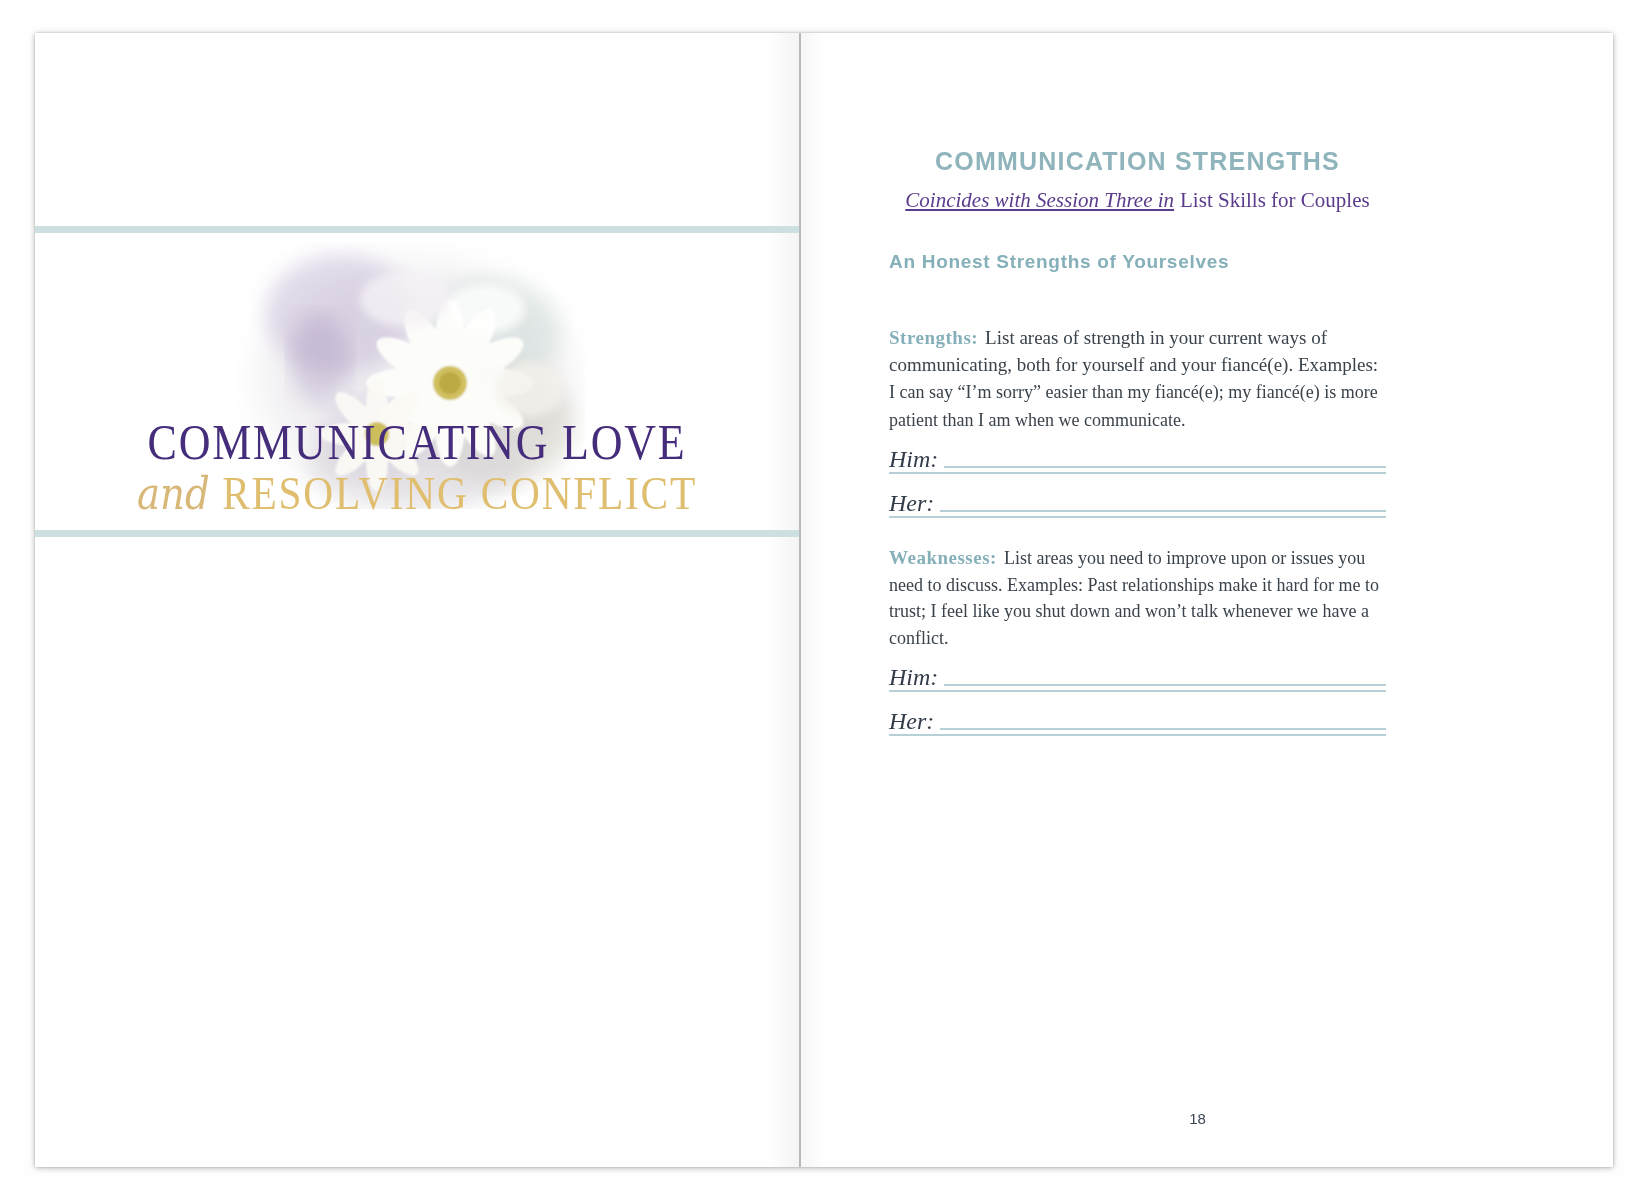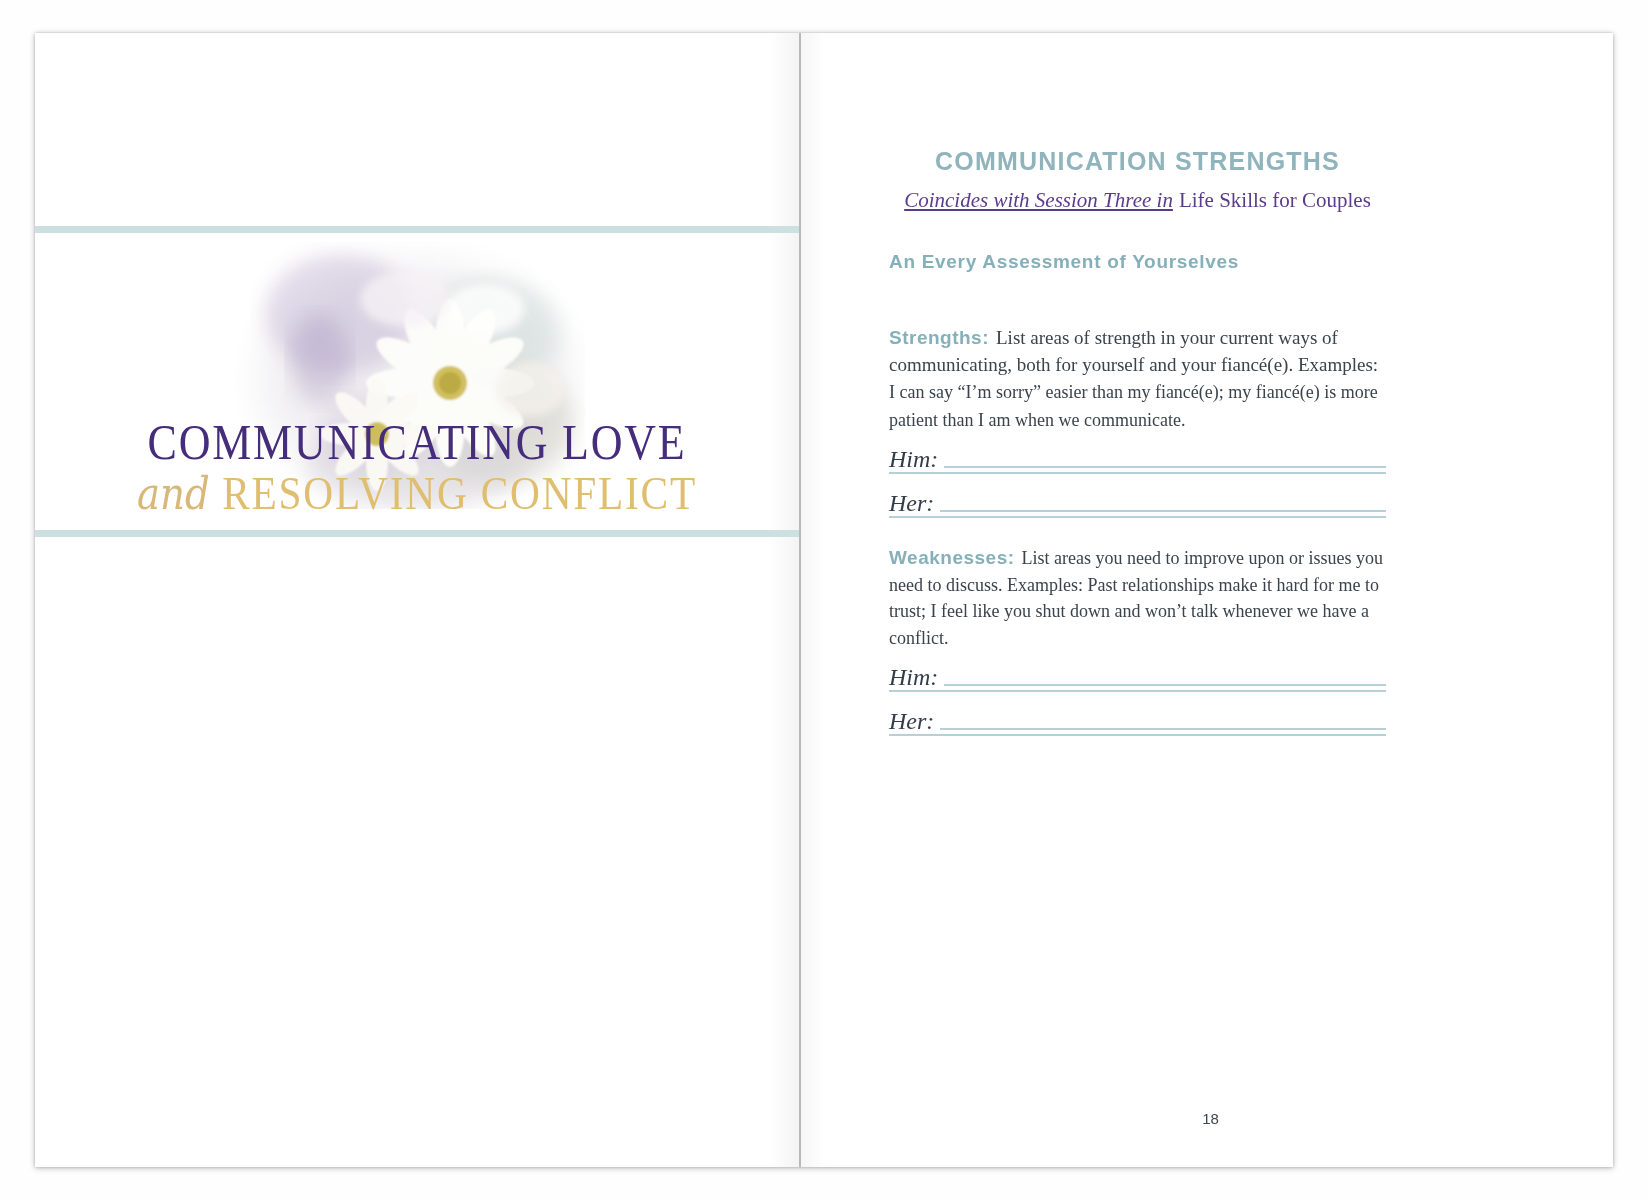--- a/index.html
+++ b/index.html
@@ -30,37 +30,37 @@
   .r-heading{margin-top:112px;text-align:center;font-family:"Liberation Sans", sans-serif;
              font-weight:bold;font-size:25px;letter-spacing:1.2px;color:#8fb4bb;line-height:32px;}
   .subtitle{margin-top:8px;text-align:center;font-size:21px;color:#5b3b8c;line-height:30px;}
   .sub-italic{font-style:italic;margin-right:6px;text-decoration:underline;}
   .section-heading{margin-top:34px;font-family:"Liberation Sans", sans-serif;font-weight:bold;
                    font-size:19px;letter-spacing:.7px;color:#86b0b9;line-height:26px;}
   p.body{margin:0;font-size:19px;line-height:27px;color:#3a434c;}
   p.intro{margin-top:11px;}
   p.strengths{margin-top:49px;}
   p.weak{margin-top:27px;font-size:18px;line-height:26.5px;}
-  .label{font-family:Liberation Sans, sans-serif;font-weight:bold;font-size:19px;
+  .label{font-family:Liberation Serif, serif;font-weight:bold;font-size:19px;
          letter-spacing:.5px;color:#86b0b9;margin-right:7px;text-align:right;}
   .example{font-size:18px;}
 
   .writein{display:flex;align-items:flex-end;height:26px;}
   .who{font-style:italic;font-size:24px;color:#333d4a;line-height:26px;flex:0 0 auto;}
   .wline{flex:1 1 auto;border-bottom:2px solid #b7cfd6;margin-left:6px;margin-bottom:4px;}
   .wline.full{display:block;height:0;margin:0;border-bottom:2px solid #b7cfd6;}
   .mt-him1{margin-top:12px;}   .mt-blank1{margin-top:48px;}
   .mt-her1{margin-top:16px;}   .mt-blank2{margin-top:49px;}
   .mt-him2{margin-top:13px;}   .mt-blank3{margin-top:49px;}
   .mt-her2{margin-top:16px;}   .mt-blank4{margin-top:46px;}
 
   .pagenum{position:absolute;left:0;right:0;bottom:40px;text-align:center;
            font-family:"Liberation Sans", sans-serif;font-size:15px;color:#3c4654;}
   
-  .pagenum-wrap{position:absolute;left:15px;top:0;width:789px;height:1134px;pointer-events:none;}
+  .pagenum-wrap{position:absolute;left:2px;top:0;width:789px;height:1134px;pointer-events:none;}
 </style>
 </head>
 <body>
 
 <div class="canvas">
   <div class="spread">
 
     <section class="page left">
       <div class="rule rule-top"></div>
 
@@ -137,24 +137,24 @@
 
       <div class="rule rule-bottom"></div>
     </section>
 
     <section class="page right">
       <div class="content">
 
         <div class="r-heading">COMMUNICATION STRENGTHS</div>
 
         <div class="subtitle">
-          <span class="sub-italic">Coincides with Session Three in</span><span class="sub-roman">Life Skills for Couples</span>
+          <span class="sub-italic">Coincides with Session Three in</span><span class="sub-roman">List Skills for Couples</span>
         </div>
 
-        <div class="section-heading">An Every Assessment of Yourselves</div>
+        <div class="section-heading">An Honest Strengths of Yourselves</div>
 
 
         <p class="body strengths">
           <span class="label">Strengths:</span><span>List areas of strength in your current ways of communicating, both for yourself and your fiancé(e). Examples:</span>
           <span class="example">I can say “I’m sorry” easier than my fiancé(e); my fiancé(e) is more patient than I am when we communicate.</span>
         </p>
 
         <div class="writein mt-him1">
           <span class="who">Him:</span>
           <span class="wline"></span>

